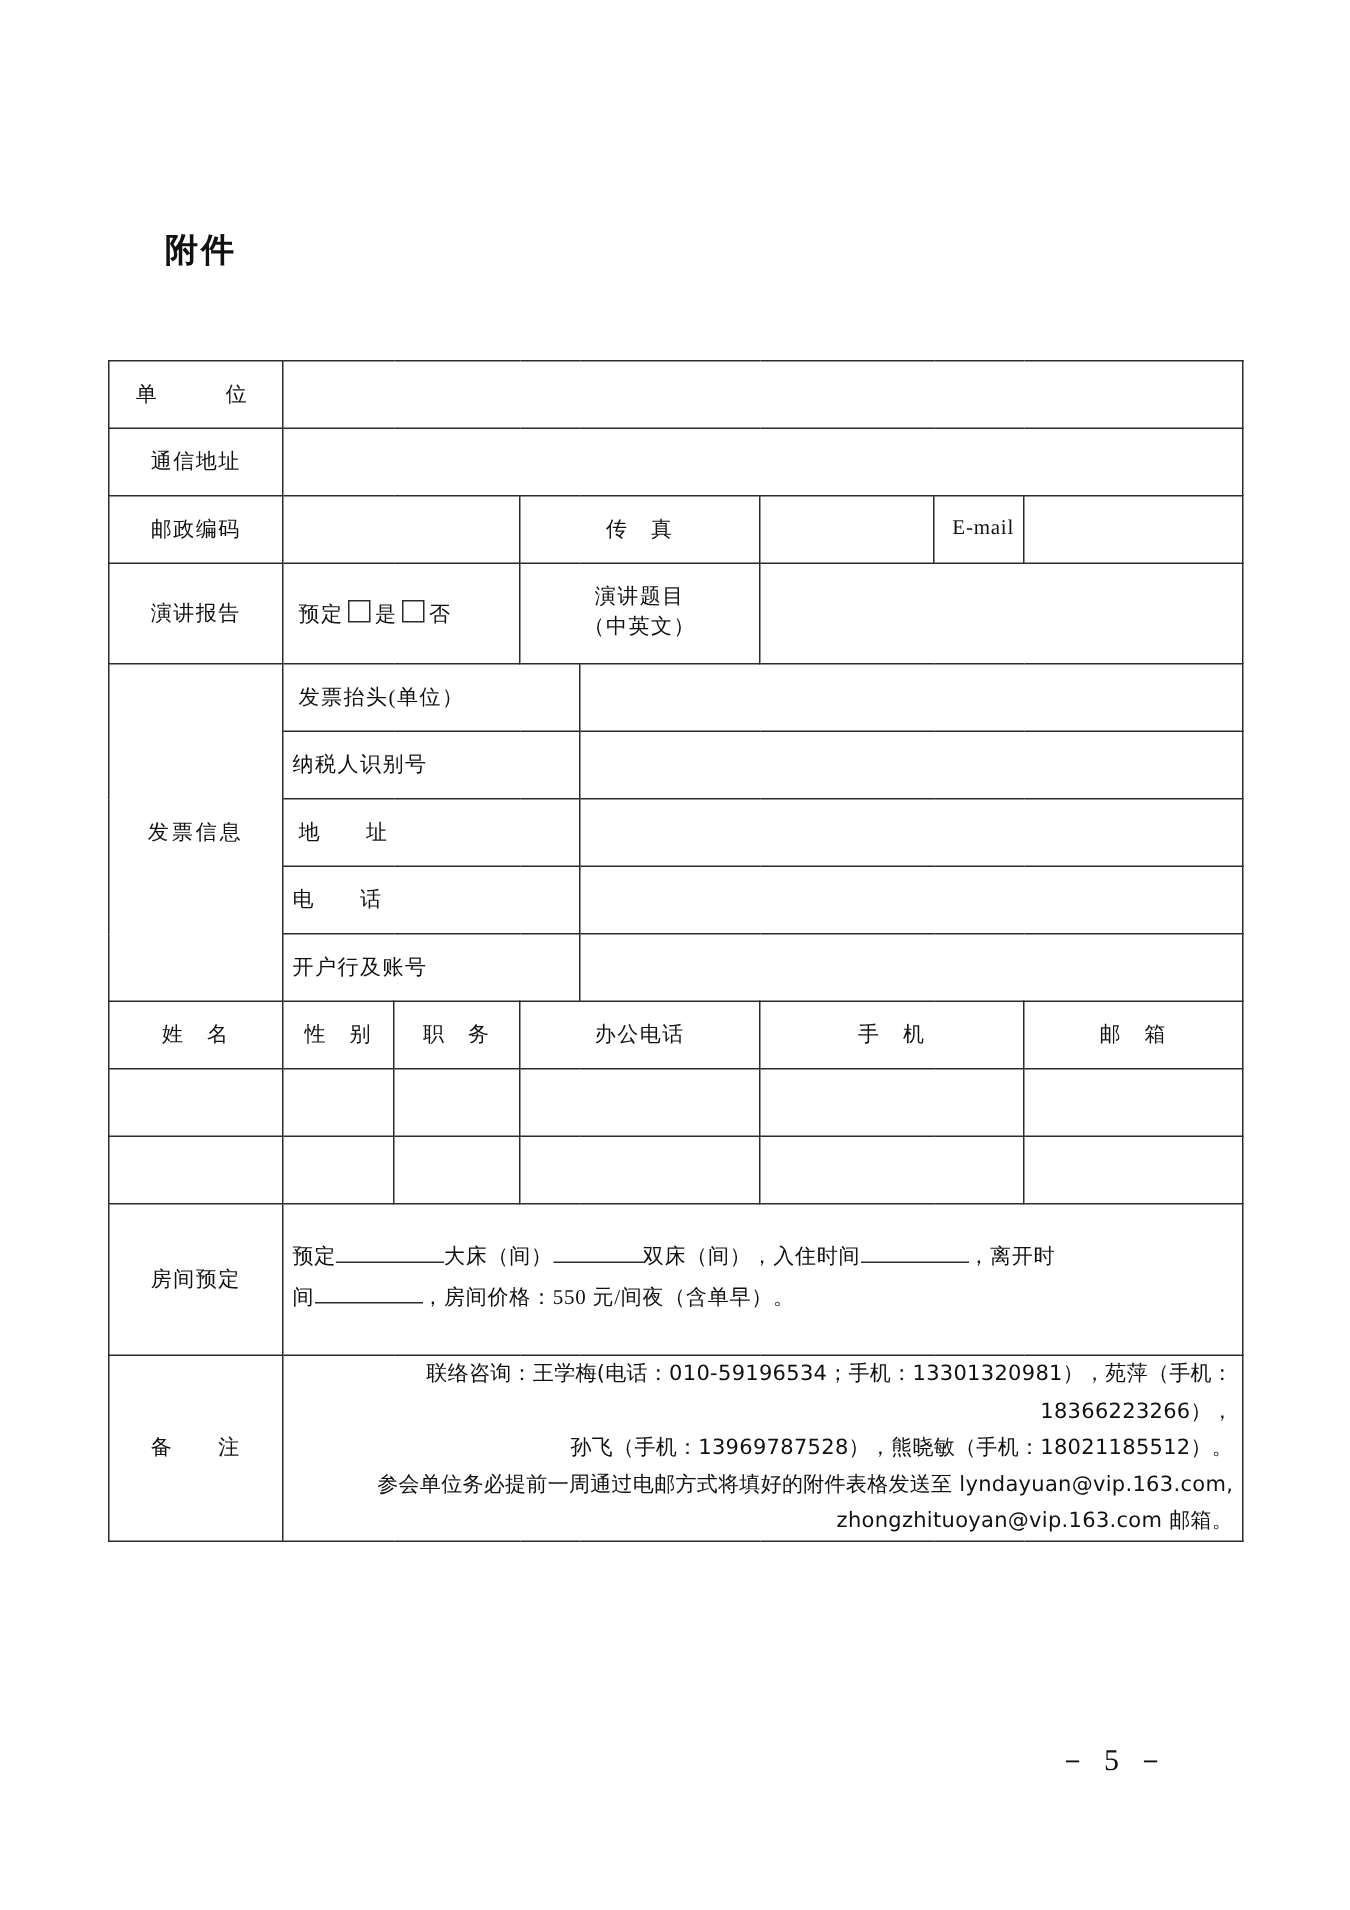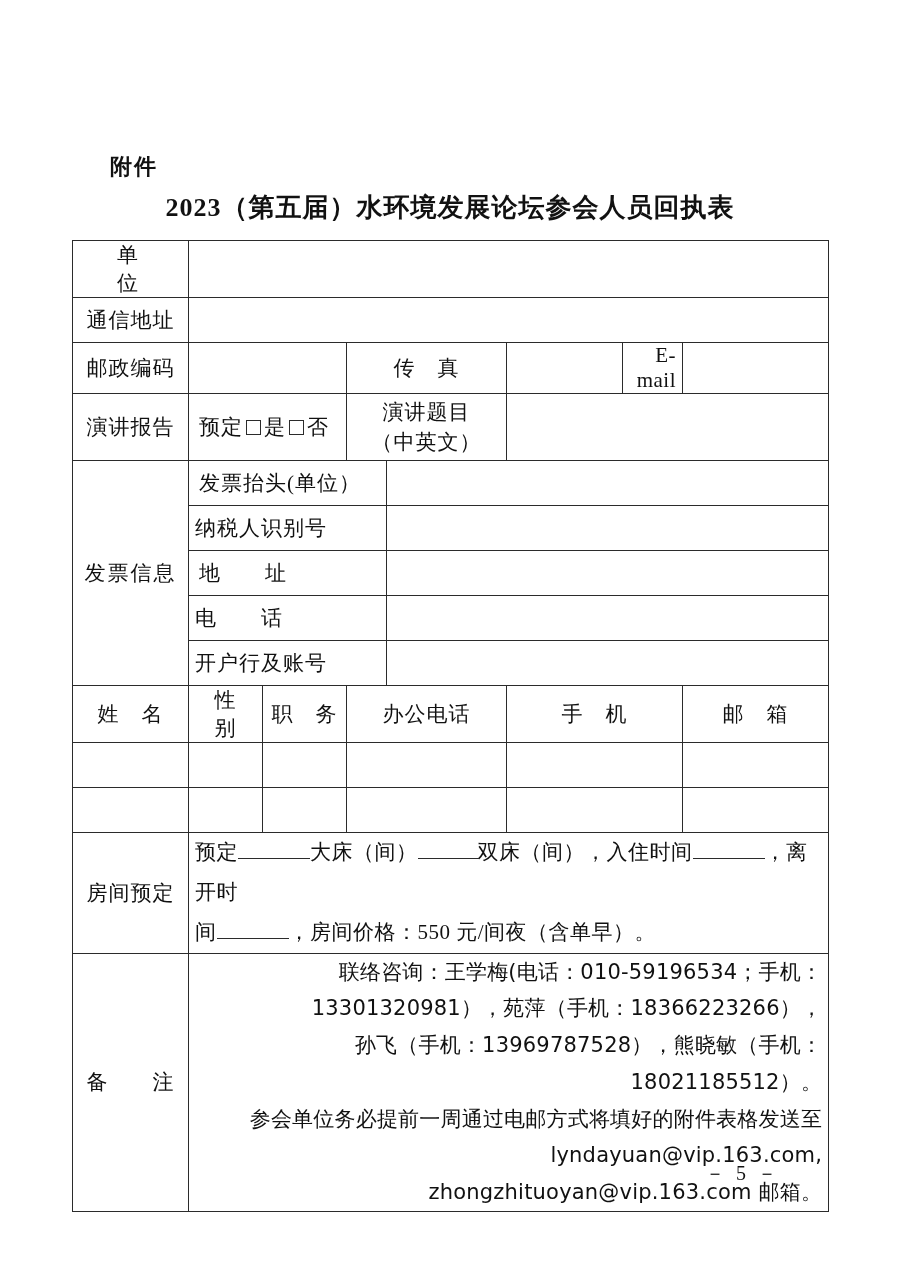--- a/index.html
+++ b/index.html
@@ -43,21 +43,21 @@
     position: absolute;
     left: 72px;
     top: 240px;
     width: 756px;
     border-collapse: collapse;
     table-layout: fixed;
   }
   table.form td {
     border: 1px solid #2b2b2b;
     padding: 0 6px;
-    font-size: 21px;
+    font-size: 14px;
     vertical-align: middle;
     height: 44px;
   }
   .lbl-center {
     text-align: center;
     letter-spacing: 6px;
   }
   .lbl-center-tight {
     text-align: center;
     letter-spacing: 1px;
@@ -129,21 +129,20 @@
     margin-left: 38px;
   }
 </style>
 </head>
 <body>
 
 <div class="page">
 
   <div class="attachment-label">附件</div>
 
-  <div class="doc-title">2023（第五届）水环境发展论坛参会人员回执表</div>
 
   <table class="form">
     <colgroup>
       <col style="width:116px">
       <col style="width:74px">
       <col style="width:84px">
       <col style="width:40px">
       <col style="width:120px">
       <col style="width:116px">
       <col style="width:60px">

